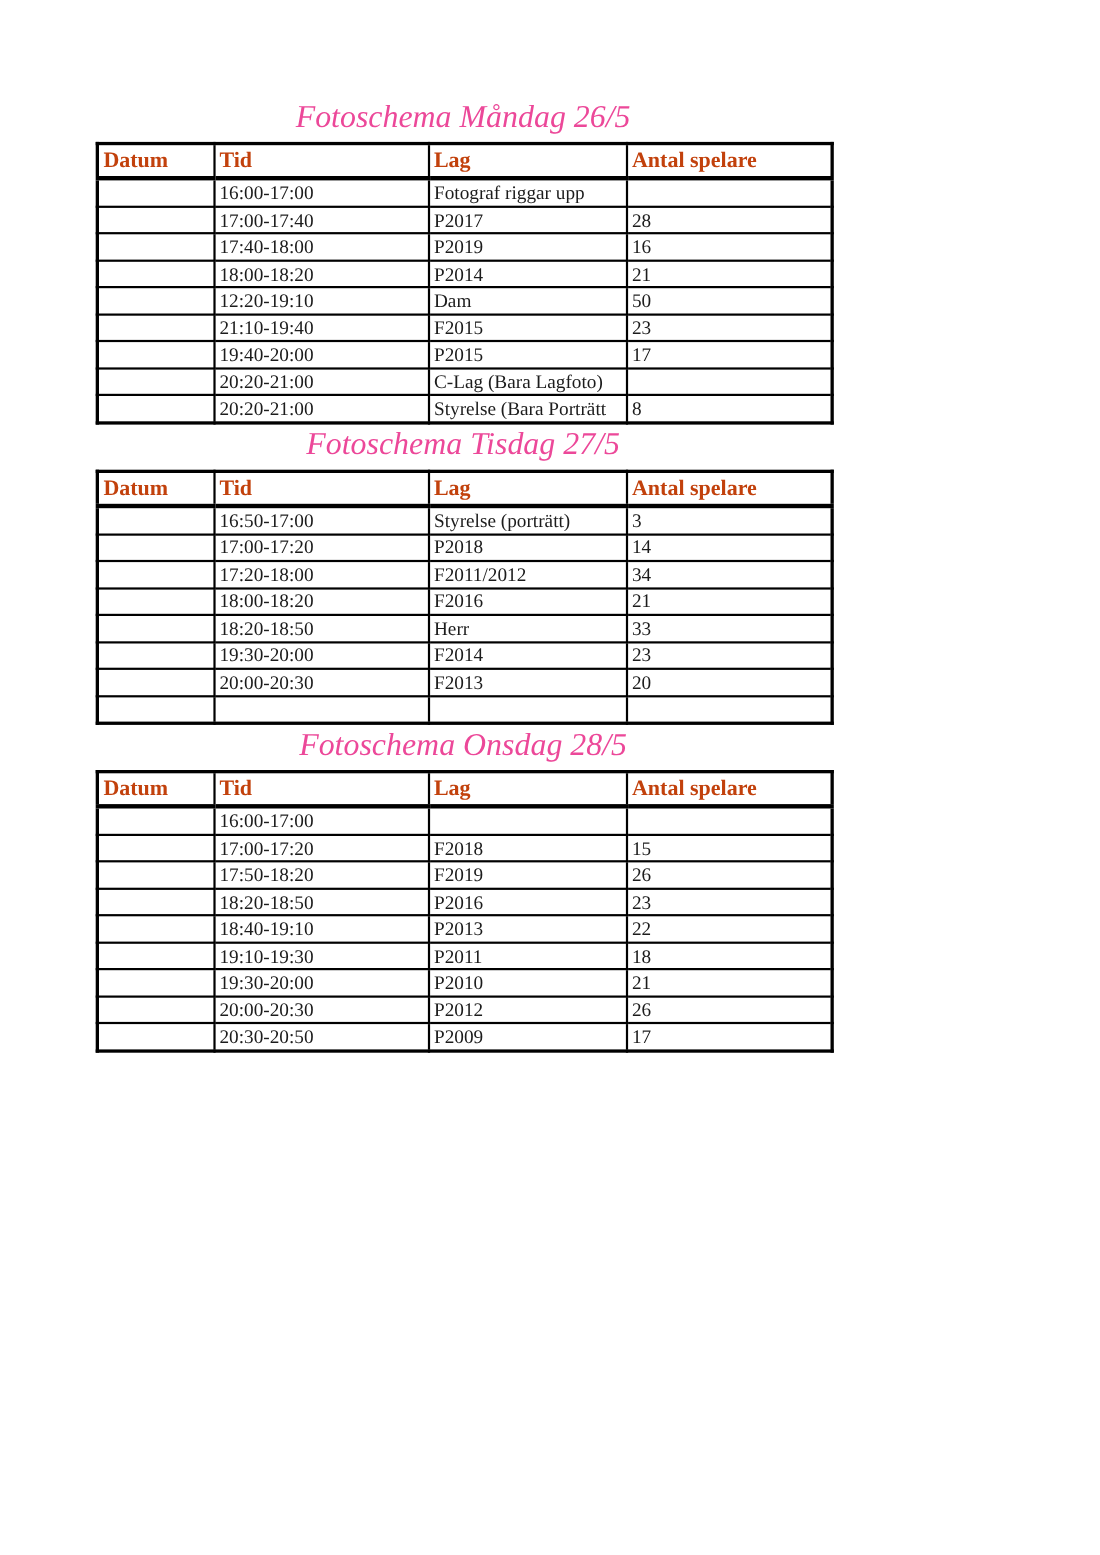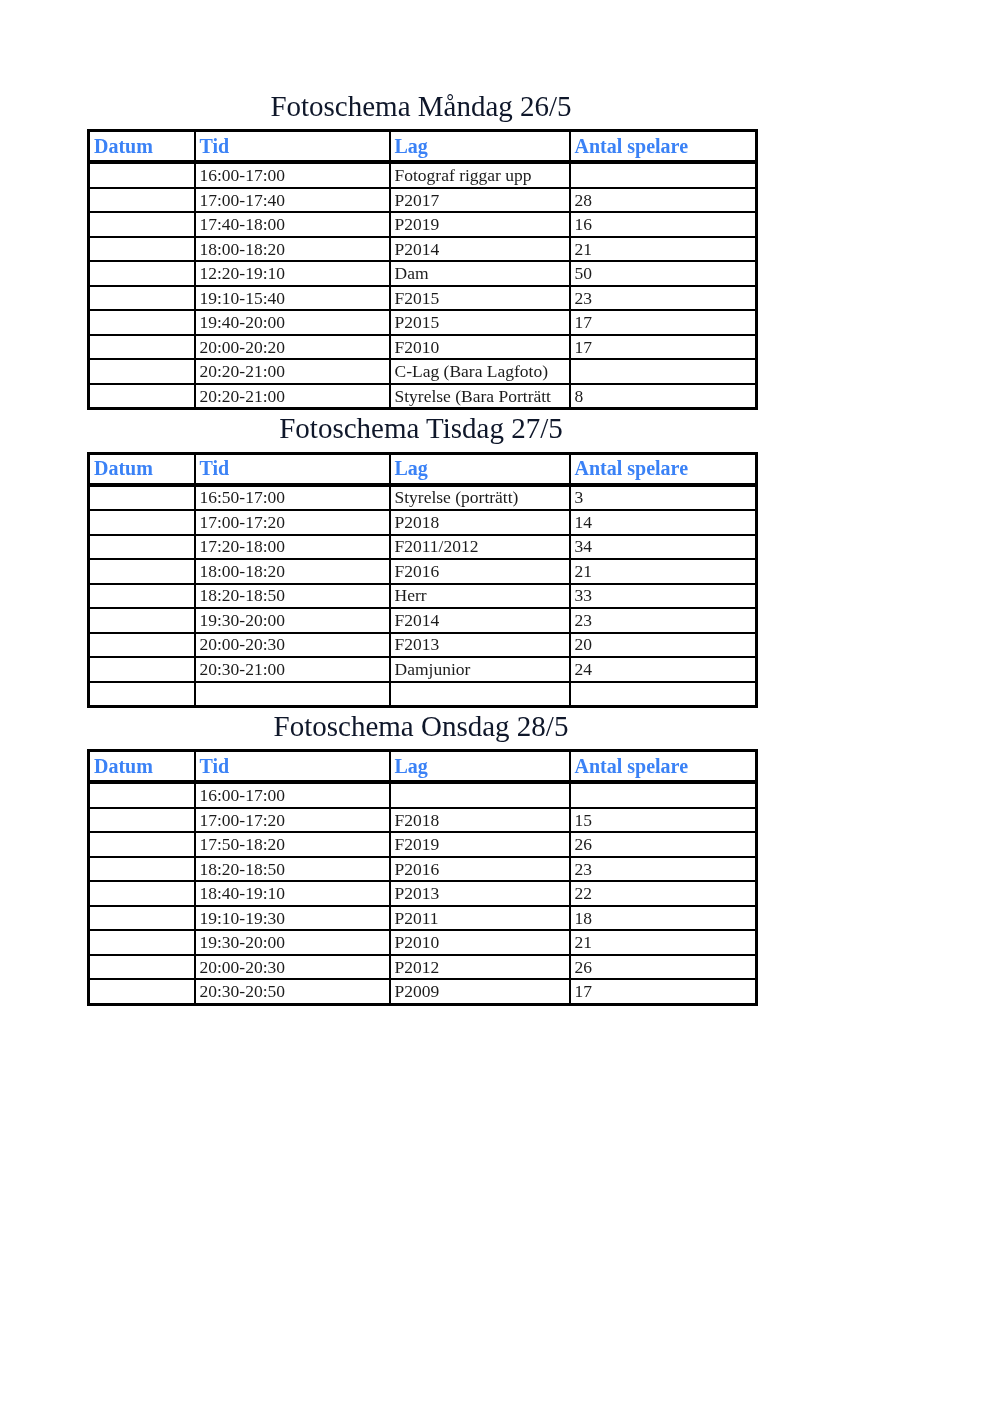--- a/index.html
+++ b/index.html
@@ -28,21 +28,22 @@
   }
   .schedule + .schedule {
   }
   .title {
     font-size: 29px;
     font-weight: normal;
     text-align: center;
     margin: 0 0 5px 0;
     line-height: 1.25;
     letter-spacing: 0px;
-    color: #0f172a;
+    color: #ec4899;
+    font-style: italic;
   }
   table.grid {
     border-collapse: collapse;
     table-layout: fixed;
     width: 668px;
     border: 3px solid #000000;
   }
   table.grid col.c0 { width: 106px; }
   table.grid col.c1 { width: 195px; }
   table.grid col.c2 { width: 180px; }
@@ -53,21 +54,21 @@
     text-align: left;
     vertical-align: middle;
     white-space: nowrap;
     overflow: hidden;
   }
   table.grid th {
     font-size: 20px;
     font-weight: bold;
     height: 28px;
     border-bottom: 4px solid #000000;
-    color: #3b82f6;
+    color: #c2410c;
   }
   table.grid td {
     font-size: 17.5px;
     height: 22.5px;
     color: #1c1c1c;
   }
 </style>
 </head>
 <body>
 
@@ -116,34 +117,28 @@
               <td>21</td>
             </tr>
             <tr>
               <td></td>
               <td>12:20-19:10</td>
               <td>Dam</td>
               <td>50</td>
             </tr>
             <tr>
               <td></td>
-              <td>19:10-15:40</td>
+              <td>21:10-19:40</td>
               <td>F2015</td>
               <td>23</td>
             </tr>
             <tr>
               <td></td>
               <td>19:40-20:00</td>
               <td>P2015</td>
-              <td>17</td>
-            </tr>
-            <tr>
-              <td></td>
-              <td>20:00-20:20</td>
-              <td>F2010</td>
               <td>17</td>
             </tr>
             <tr>
               <td></td>
               <td>20:20-21:00</td>
               <td>C-Lag (Bara Lagfoto)</td>
               <td></td>
             </tr>
             <tr>
               <td></td>
@@ -210,26 +205,20 @@
               <td>23</td>
             </tr>
             <tr>
               <td></td>
               <td>20:00-20:30</td>
               <td>F2013</td>
               <td>20</td>
             </tr>
             <tr>
               <td></td>
-              <td>20:30-21:00</td>
-              <td>Damjunior</td>
-              <td>24</td>
-            </tr>
-            <tr>
-              <td></td>
               <td></td>
               <td></td>
               <td></td>
             </tr>
           </tbody>
     </table>
   </section>
 
   <section class="schedule">
     <h2 class="title">Fotoschema Onsdag 28/5</h2>

